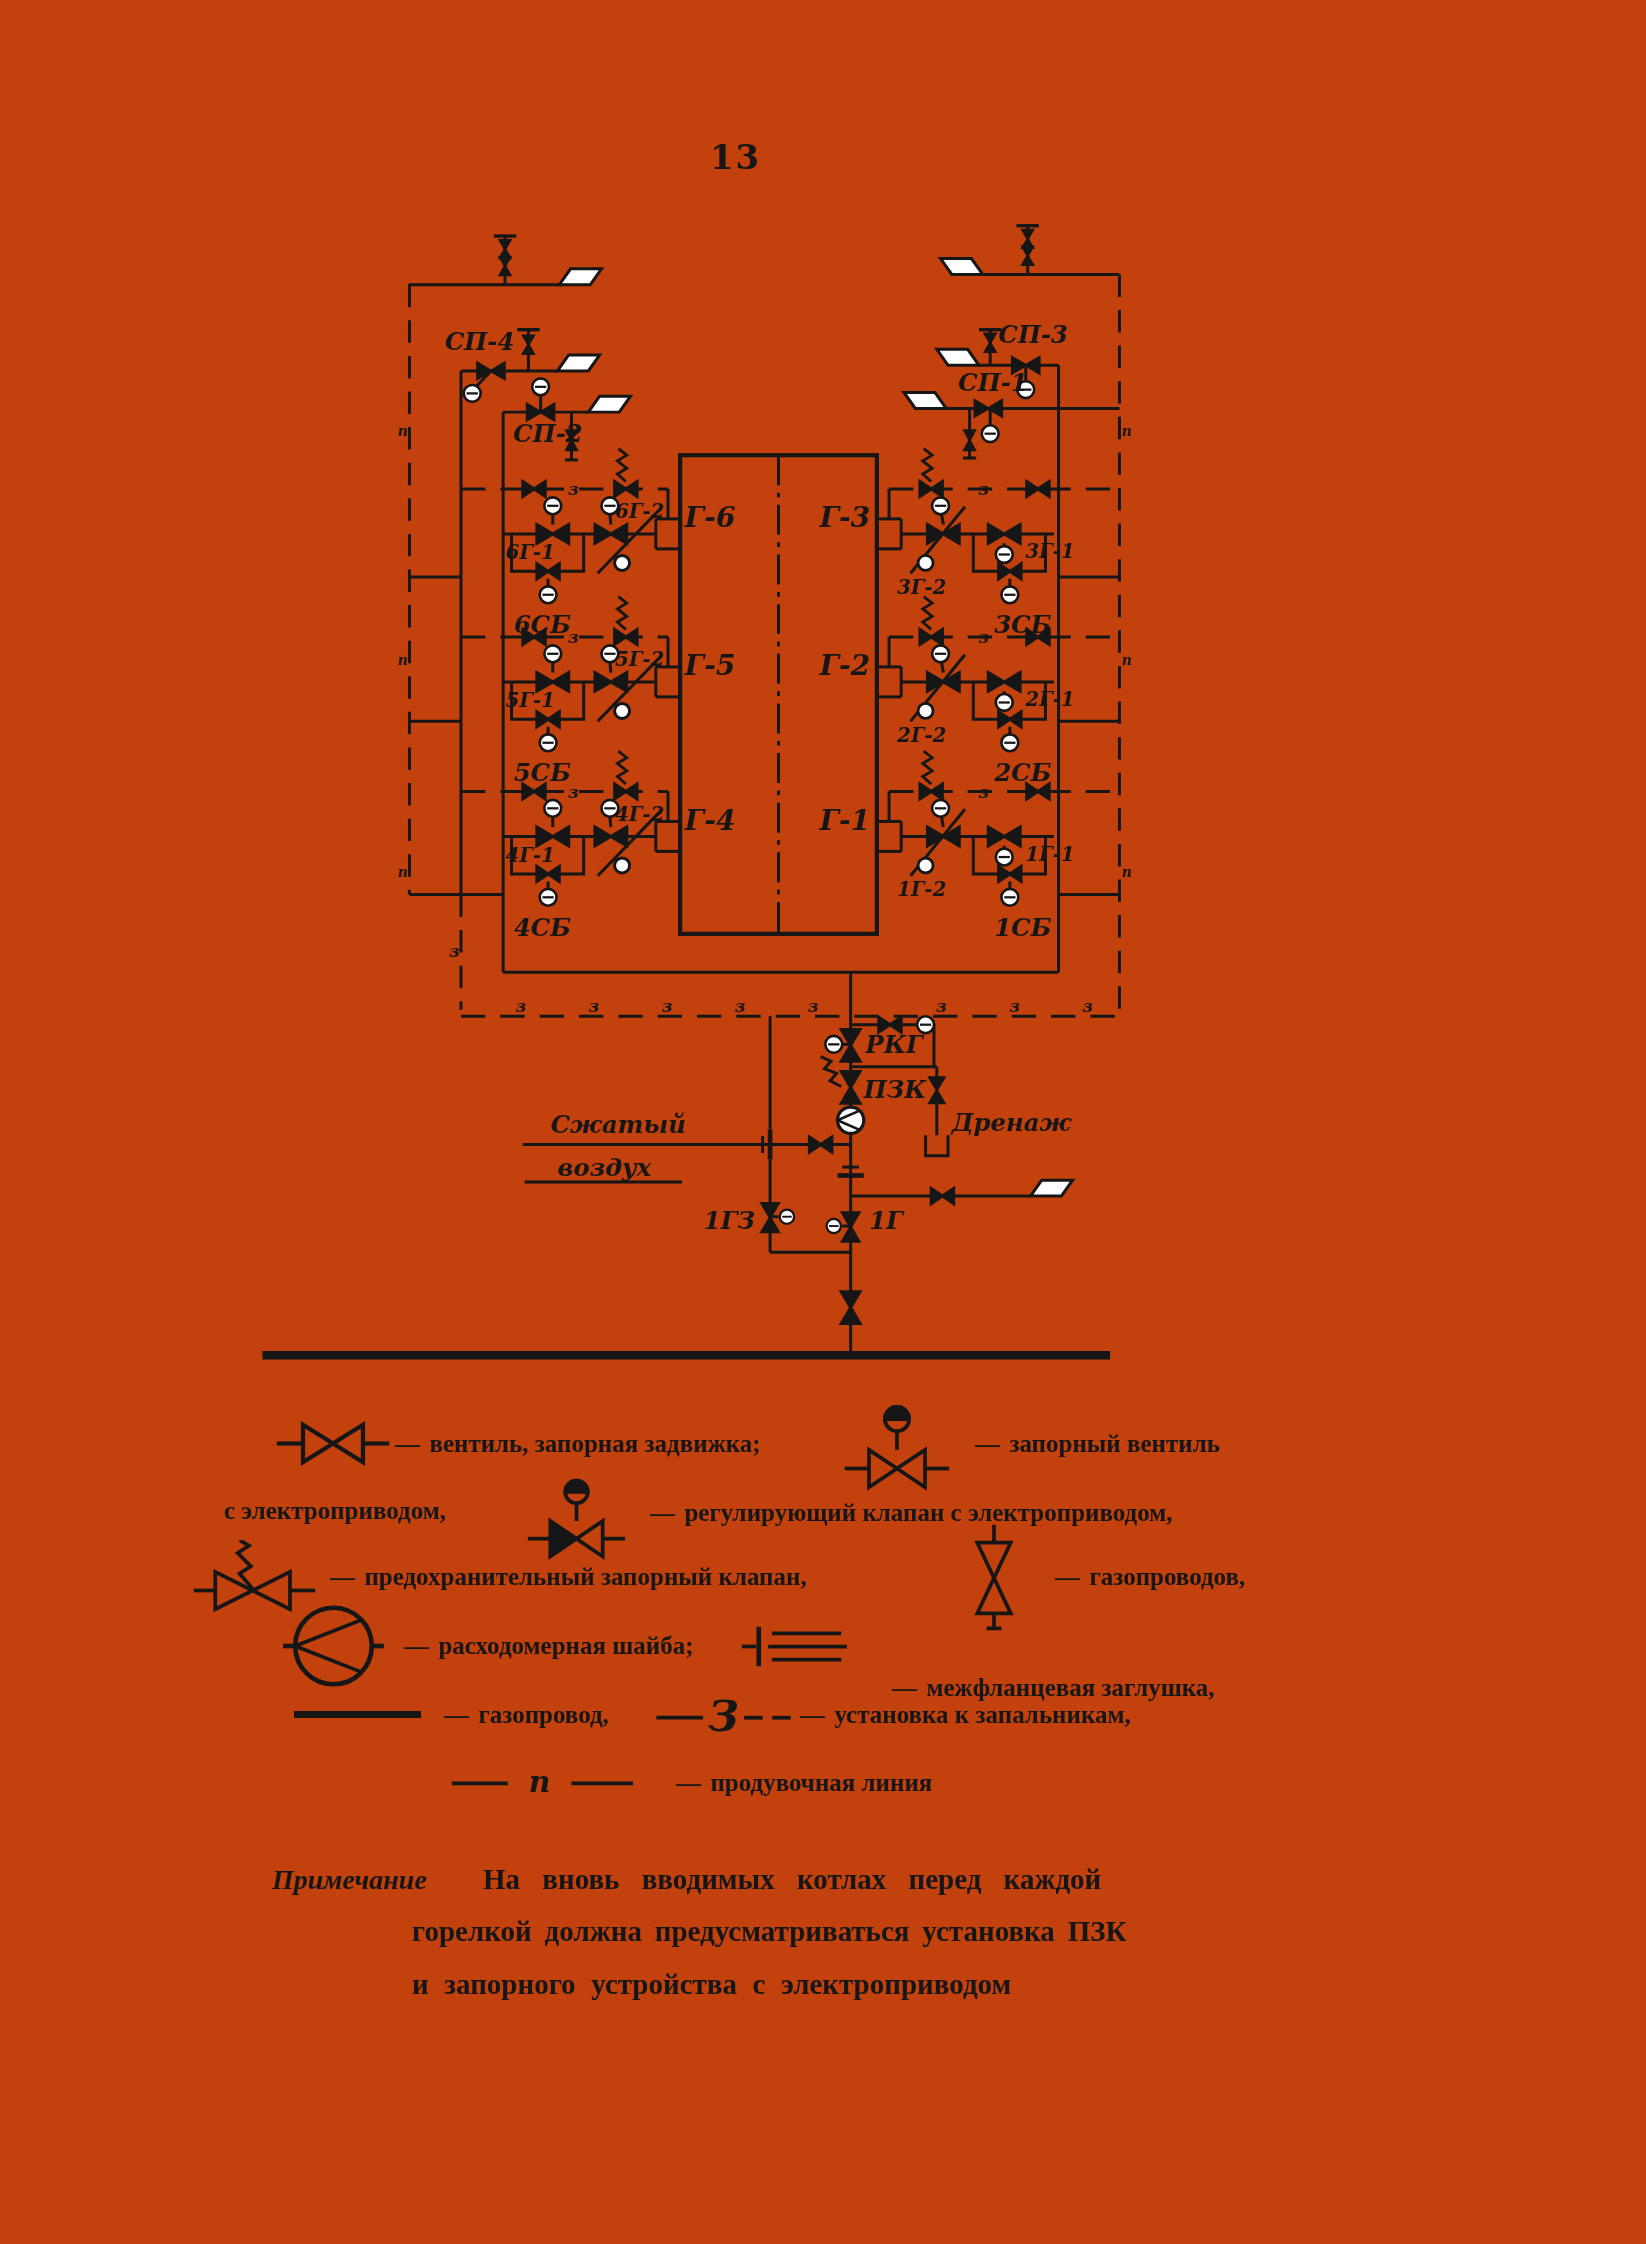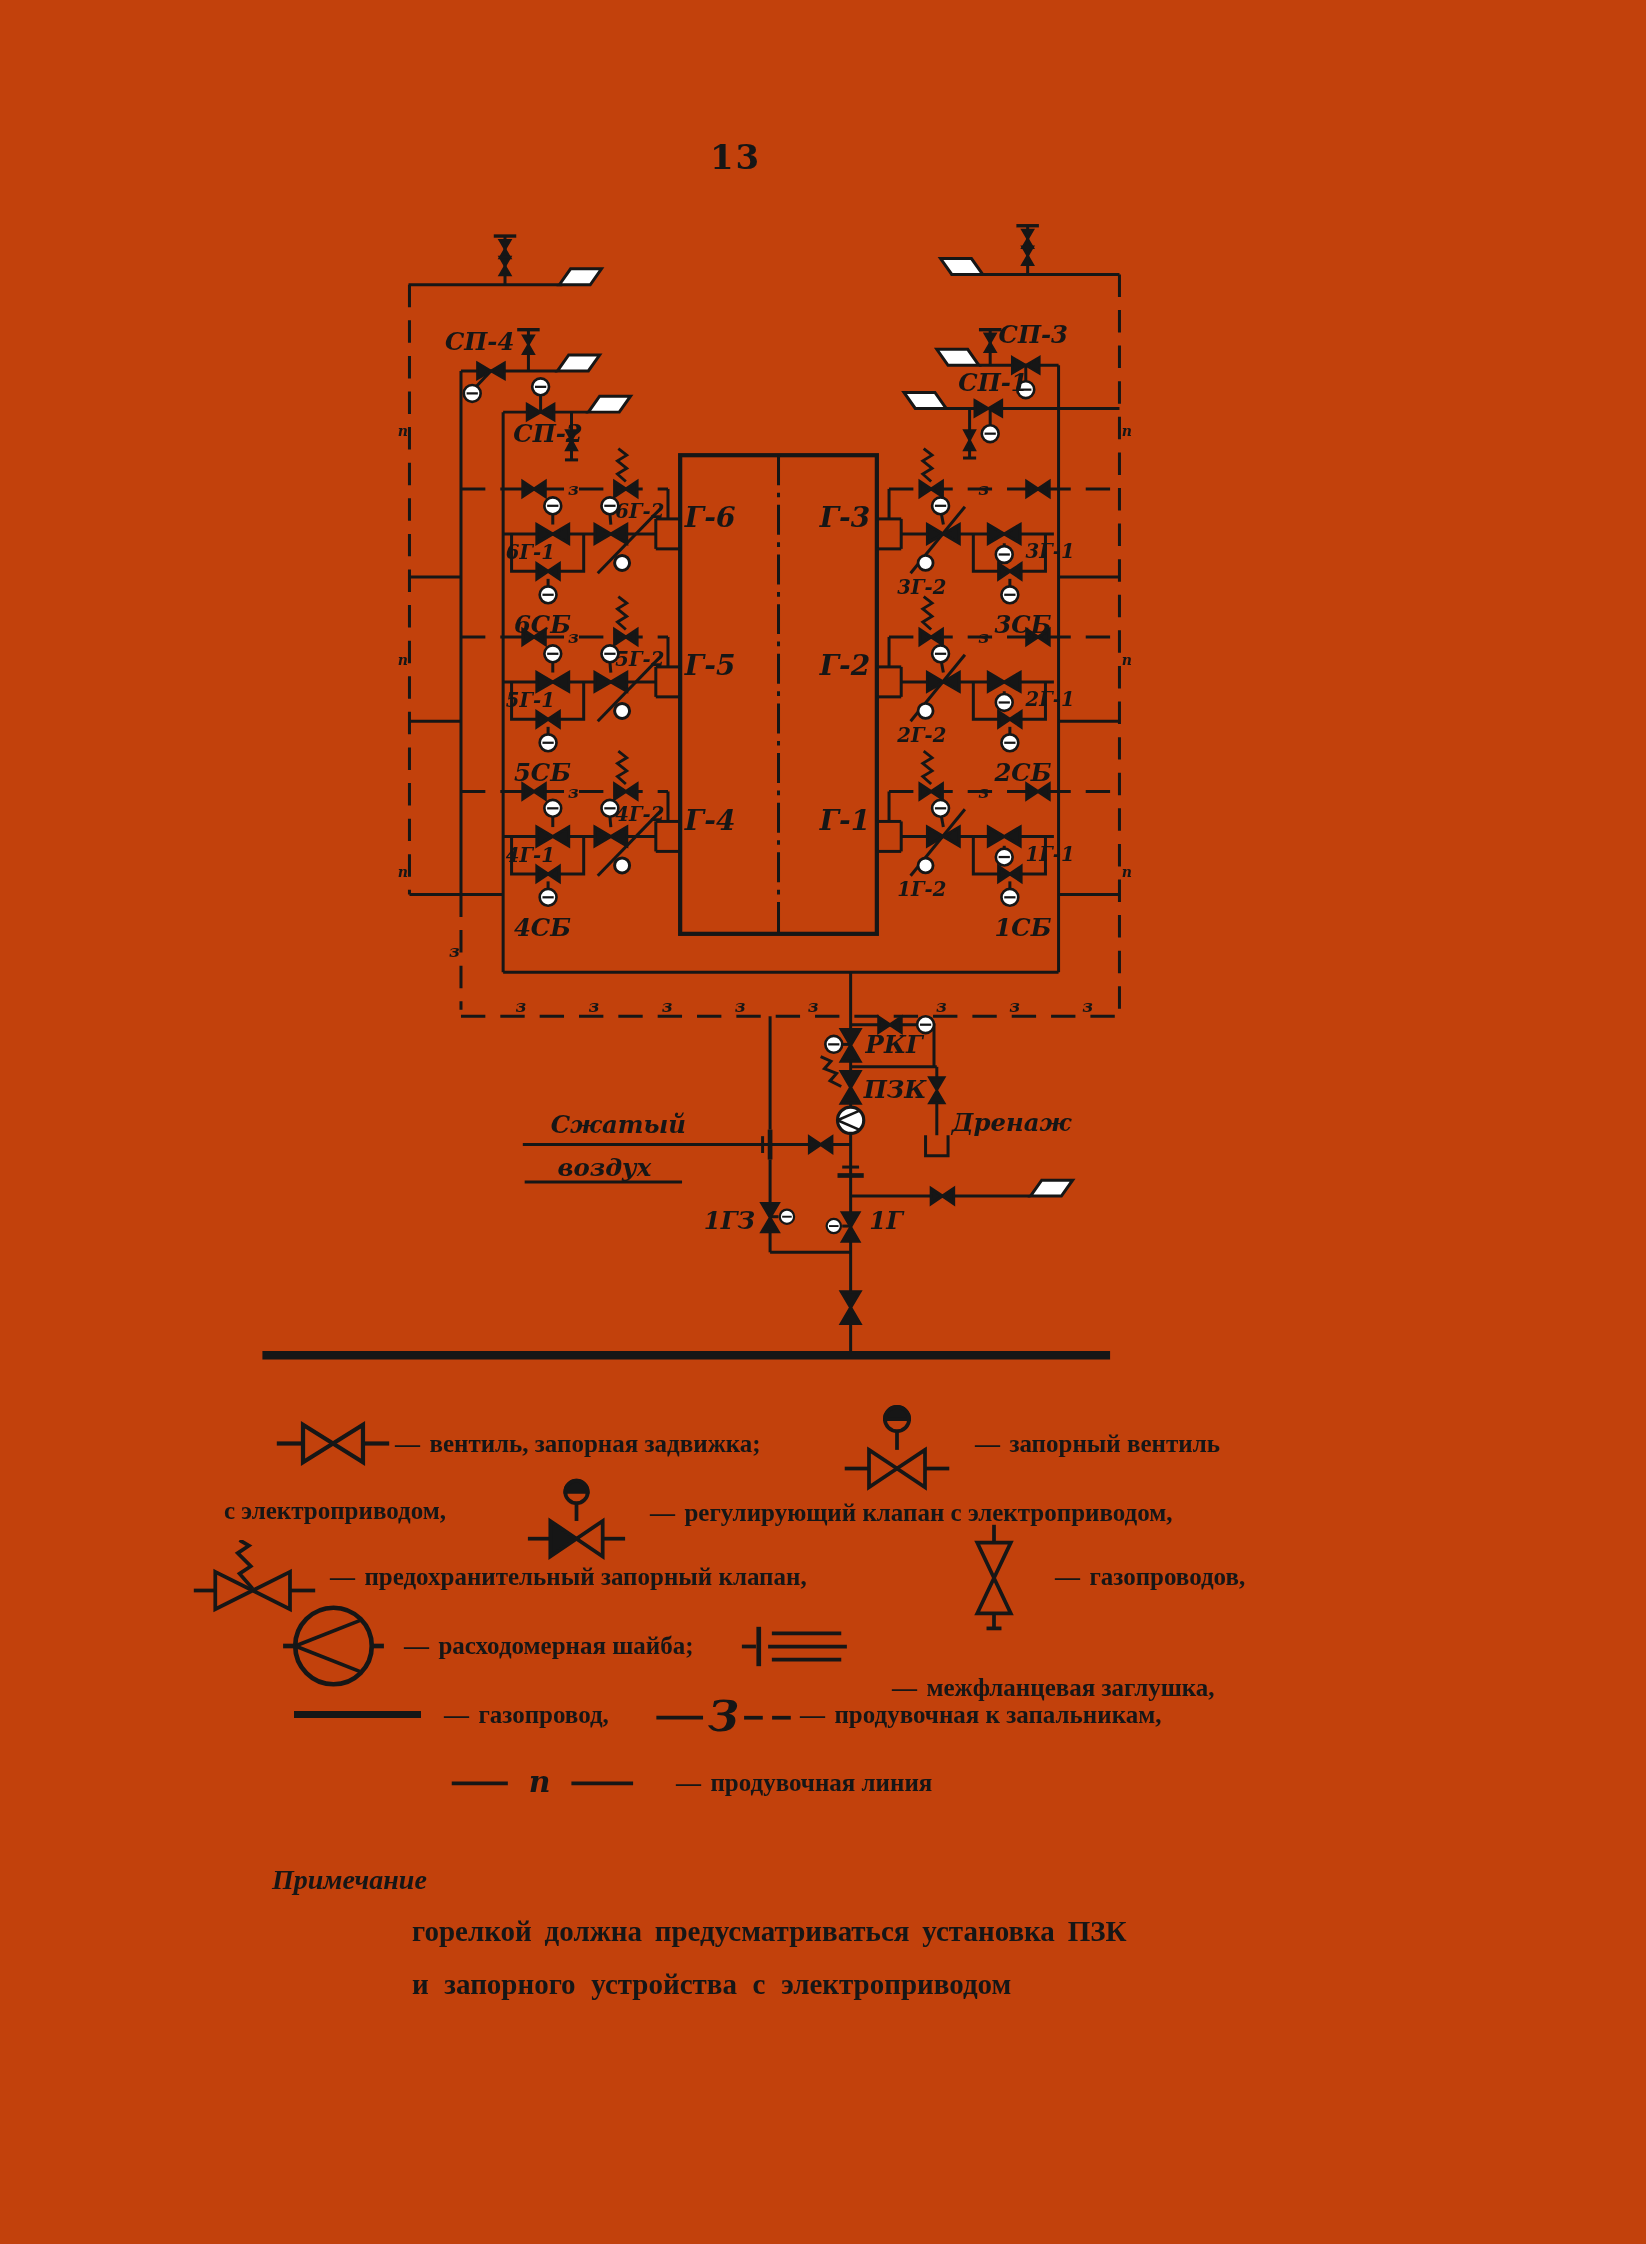--- a/index.html
+++ b/index.html
@@ -518,32 +518,33 @@
   </div>
   <svg class="abs" style="left:654px;top:1686px;" width="141" height="56" viewBox="0 0 150 60">
     <g stroke="#161616" stroke-width="4">
       <line x1="2" y1="34" x2="52" y2="34"></line>
         <line x1="96" y1="34" x2="116" y2="34"></line>
         <line x1="126" y1="34" x2="146" y2="34"></line>
     </g>
     <text x="74" y="48" text-anchor="middle" font-size="46" font-style="italic" font-weight="bold">З</text>
   </svg>
   <div class="abs lg-text" style="left:800px;top:1701px;">
-    <span class="lg-dash">—</span><span>продувочная к запальникам,</span>
+    <span class="lg-dash">—</span><span>установка к запальникам,</span>
   </div>
 
   <svg class="abs" style="left:448px;top:1761px;" width="201" height="43" viewBox="0 0 215 46">
     <g stroke="#161616" stroke-width="4">
       <line x1="4" y1="24" x2="64" y2="24"></line>
         <line x1="132" y1="24" x2="198" y2="24"></line>
     </g>
     <text x="98" y="33" text-anchor="middle" font-size="32" font-style="italic" font-weight="bold">п</text>
   </svg>
   <div class="abs lg-text" style="left:676px;top:1769px;">
     <span class="lg-dash">—</span><span>продувочная линия</span>
   </div>
 
   <div class="abs note-title" style="left:272px;top:1864px;">Примечание</div>
+  <div class="abs note-line" style="left:483px;top:1863px;word-spacing:15px;">На вновь вводимых котлах перед каждой</div>
   <div class="abs note-line" style="left:412px;top:1915px;word-spacing:5.6px;">горелкой должна предусматриваться установка ПЗК</div>
   <div class="abs note-line" style="left:412px;top:1968px;word-spacing:8.4px;">и запорного устройства с электроприводом</div>
 
 </div>
 
 
 </body></html>

